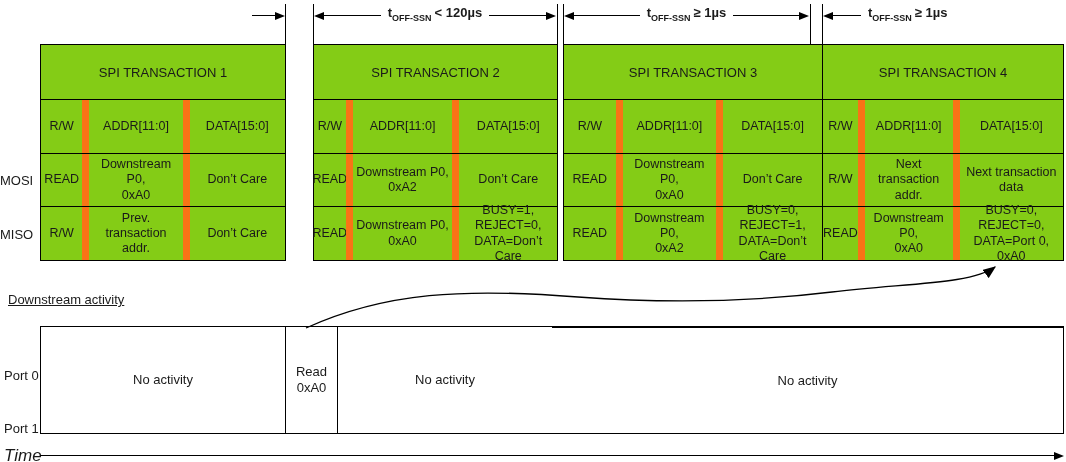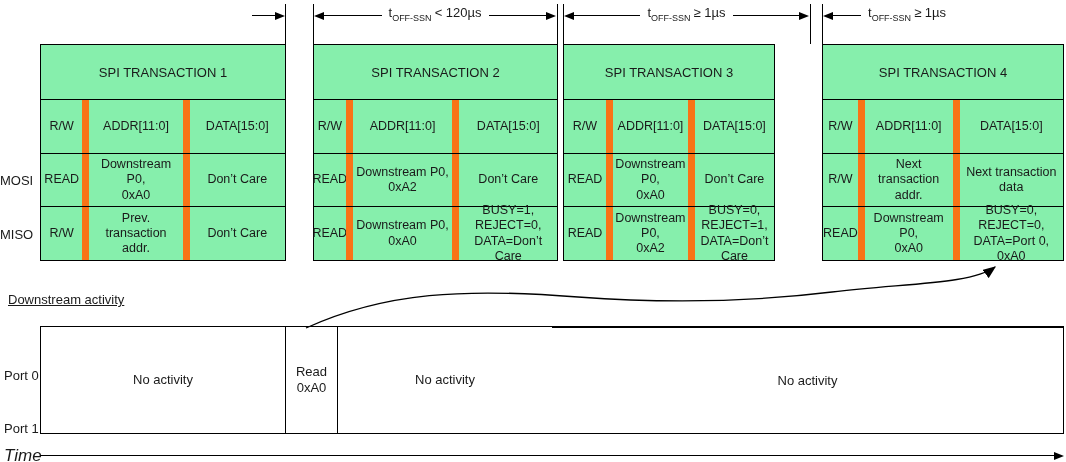--- a/index.html
+++ b/index.html
@@ -7,27 +7,27 @@
     position:relative;width:1066px;height:462px;background:#fff;overflow:hidden;
     font-family:"Liberation Sans","DejaVu Sans",sans-serif;color:#1a1a1a;
   }
   
   .vext{position:absolute;top:4px;height:40px;width:1px;background:#000;}
   .measure{position:absolute;top:9px;height:13px;display:flex;align-items:center;}
   .mline{height:1px;background:#000;flex:1;}
   .mline.fixed{flex:0 0 28px;}
   .ah-r{width:0;height:0;border-top:4px solid transparent;border-bottom:4px solid transparent;border-left:10px solid #000;}
   .ah-l{width:0;height:0;border-top:4px solid transparent;border-bottom:4px solid transparent;border-right:10px solid #000;}
-  .tlabel{font-size:13px;white-space:nowrap;padding:0 7px;line-height:13px;}
+  .tlabel{font-size:13px;white-space:nowrap;padding:0 7px;line-height:13px;font-weight:bold;}
   .tlabel sub{font-size:9px;letter-spacing:0;}
   .tlabel .cond{margin-left:3px;}
   
   .spi-table{
     position:absolute;top:44px;height:217px;box-sizing:border-box;
-    border:1px solid #000;display:flex;flex-direction:column;background:#86efac;
+    border:1px solid #000;display:flex;flex-direction:column;background:#84cc16;
   }
   .t-title{flex:0 0 54px;display:flex;align-items:center;justify-content:center;font-size:13px;}
   .t-row{flex:1;display:flex;border-top:1px solid #000;min-height:0;}
   .c{box-sizing:border-box;display:flex;align-items:center;justify-content:center;
      text-align:center;font-size:12.5px;line-height:1.22;padding:0 2px;white-space:pre-line;}
   .c.addr,.c.data{border-left:7px solid #f97316;}
   .c.rw{width:var(--w1,17%);}
   .c.addr{width:var(--w2,41%);}
   .c.data{flex:1;}
   .sig-label{position:absolute;left:0;width:34px;font-size:13px;}
@@ -126,21 +126,21 @@
     <div class="t-row">
       <div class="c rw">READ</div>
       <div class="c addr">Downstream P0,
 0xA0</div>
       <div class="c data">BUSY=1,
 REJECT=0,
 DATA=Don’t Care</div>
     </div>
   </div>
 
-  <div class="spi-table" style="left:563px;width:212px;--w1:20%;--w2:39%">
+  <div class="spi-table" style="left:563px;width:260px;--w1:20%;--w2:39%">
     <div class="t-title">SPI TRANSACTION 3</div>
     <div class="t-row">
       <div class="c rw">R/W</div>
       <div class="c addr">ADDR[11:0]</div>
       <div class="c data">DATA[15:0]</div>
     </div>
     <div class="t-row">
       <div class="c rw">READ</div>
       <div class="c addr">Downstream P0,
 0xA0</div>

